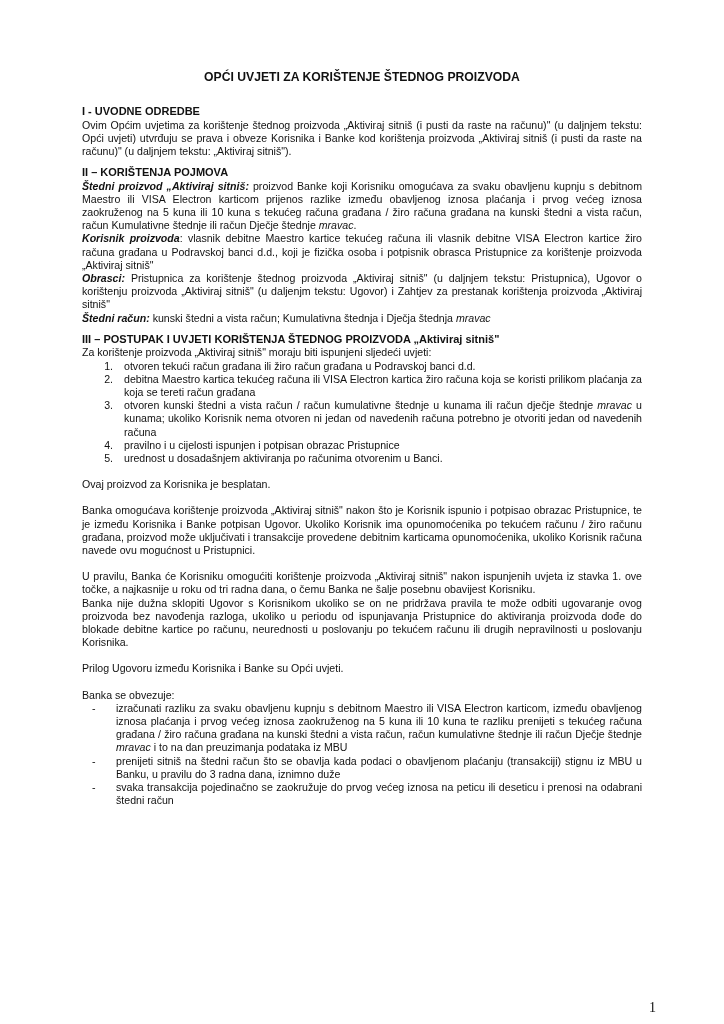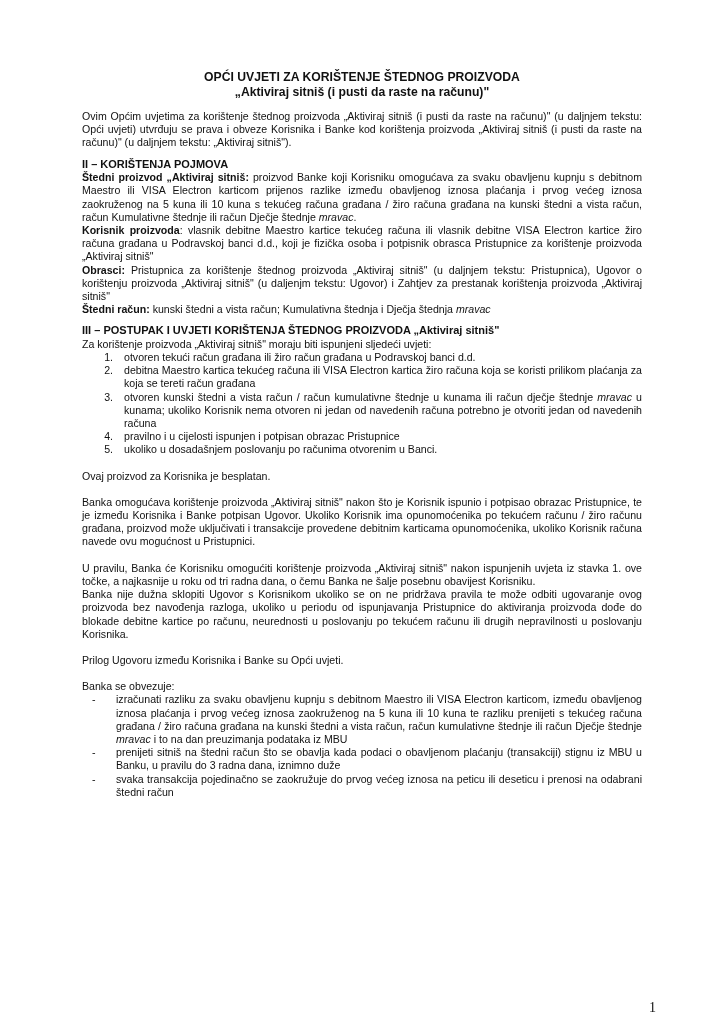--- a/index.html
+++ b/index.html
@@ -1,63 +1,63 @@
 <!DOCTYPE html>
 <html><head>
 <meta charset="utf-8">
 <style>
   html, body { margin: 0; padding: 0; background: #ffffff; }
   body { width: 724px; height: 1024px; position: relative; overflow: hidden;
          font-family: "Liberation Sans", sans-serif; color: #111; }
   .page { position: absolute; left: 82px; top: 70px; width: 560px; font-size: 10.6px; line-height: 13.2px; }
   .title { text-align: center; font-weight: bold; font-size: 12.2px; line-height: 15px; }
-  .title-block { margin-bottom: 10px; }
+  .title-block { margin-bottom: 20px; }
   h2 { font-size: 11px; font-weight: bold; margin: 0; line-height: 13.5px; }
   p { margin: 0; text-align: justify; }
   .sec { margin-top: 8px; }
   .gap { margin-top: 13px; }
-  b { font-weight: bold; }
+  b { font-weight: bold; font-style: italic; }
   i { }
   ol { margin: 0; padding-left: 34px; }
   ol li { padding-left: 8px; text-align: justify; }
   ul.dash { list-style: none; margin: 0; padding-left: 0; }
   ul.dash li { position: relative; padding-left: 34px; text-align: justify; }
   ul.dash li .dash-mark { position: absolute; left: 10px; top: 0; }
   .page-number { position: absolute; right: 68px; top: 1000px; font-family: "Liberation Serif", serif; font-size: 14px; }
 </style>
 </head>
 <body>
 
 <div class="page">
   <div class="title-block">
     <div class="title">OPĆI UVJETI ZA KORIŠTENJE ŠTEDNOG PROIZVODA</div>
-    <div class="title">„Aktiviraj sitniš (i pusti da raste na računu)"</div>
   </div>
 
   <section>
+    <h2>I - UVODNE ODREDBE</h2>
     <p>Ovim Općim uvjetima za korištenje štednog proizvoda „Aktiviraj sitniš (i pusti da raste na računu)" (u daljnjem tekstu: Opći uvjeti) utvrđuju se prava i obveze Korisnika i Banke kod korištenja proizvoda „Aktiviraj sitniš (i pusti da raste na računu)" (u daljnjem tekstu: „Aktiviraj sitniš").</p>
   </section>
 
   <section class="sec">
     <h2>II – KORIŠTENJA POJMOVA</h2>
     <p><b>Štedni proizvod „Aktiviraj sitniš:</b><span> proizvod Banke koji Korisniku omogućava za svaku obavljenu kupnju s debitnom Maestro ili VISA Electron karticom prijenos razlike između obavljenog iznosa plaćanja i prvog većeg iznosa zaokruženog na 5 kuna ili 10 kuna s tekućeg računa građana / žiro računa građana na kunski štedni a vista račun, račun Kumulativne štednje ili račun Dječje štednje </span><i>mravac</i><span>.</span></p>
     <p><b>Korisnik proizvoda</b><span>: vlasnik debitne Maestro kartice tekućeg računa  ili vlasnik debitne VISA Electron kartice žiro računa građana u Podravskoj banci d.d., koji je fizička osoba i potpisnik obrasca Pristupnice za korištenje proizvoda „Aktiviraj sitniš"</span></p>
     <p><b>Obrasci:</b><span> Pristupnica za korištenje štednog proizvoda „Aktiviraj sitniš" (u daljnjem tekstu: Pristupnica), Ugovor o korištenju proizvoda „Aktiviraj sitniš" (u daljenjm tekstu: Ugovor) i Zahtjev za prestanak korištenja proizvoda „Aktiviraj sitniš"</span></p>
     <p><b>Štedni račun:</b><span> kunski štedni a vista račun; Kumulativna štednja i Dječja štednja </span><i>mravac</i></p>
   </section>
 
   <section class="sec">
     <h2>III – POSTUPAK I UVJETI KORIŠTENJA ŠTEDNOG PROIZVODA „Aktiviraj sitniš"</h2>
     <p>Za  korištenje proizvoda „Aktiviraj sitniš" moraju biti ispunjeni sljedeći uvjeti:</p>
     <ol>
       <li><span>otvoren tekući račun građana ili žiro račun građana u Podravskoj banci d.d.</span></li>
       <li><span>debitna Maestro kartica tekućeg računa ili VISA Electron kartica žiro računa koja se koristi prilikom plaćanja za koja se tereti račun građana</span></li>
       <li><span>otvoren kunski štedni a vista račun / račun kumulativne štednje u kunama ili račun dječje štednje </span><i>mravac</i><span> u kunama; ukoliko Korisnik nema otvoren ni jedan od navedenih računa potrebno je otvoriti jedan od navedenih računa</span></li>
       <li><span>pravilno i u cijelosti ispunjen i potpisan obrazac Pristupnice</span></li>
-      <li><span>ukoliko u dosadašnjem poslovanju po računima otvorenim u Banci.</span></li>
+      <li><span>urednost u dosadašnjem aktiviranja po računima otvorenim u Banci.</span></li>
     </ol>
     <p class="gap">Ovaj proizvod za Korisnika je besplatan.</p>
     <p class="gap">Banka omogućava korištenje proizvoda „Aktiviraj sitniš" nakon što je Korisnik ispunio i potpisao obrazac Pristupnice, te je između Korisnika i Banke potpisan Ugovor. Ukoliko Korisnik ima opunomoćenika po tekućem računu / žiro računu građana, proizvod može uključivati i transakcije provedene debitnim karticama opunomoćenika, ukoliko Korisnik računa navede ovu mogućnost u Pristupnici.</p>
     <p class="gap">U pravilu, Banka će Korisniku omogućiti korištenje proizvoda „Aktiviraj sitniš" nakon ispunjenih uvjeta iz stavka 1. ove točke, a najkasnije u roku od tri radna dana, o čemu Banka ne šalje posebnu obavijest Korisniku.</p>
     <p>Banka nije dužna sklopiti Ugovor s Korisnikom ukoliko se on ne pridržava pravila te može odbiti ugovaranje ovog proizvoda bez navođenja razloga, ukoliko u periodu od ispunjavanja Pristupnice do aktiviranja proizvoda dođe do blokade debitne kartice po računu, neurednosti u poslovanju po tekućem računu ili drugih nepravilnosti u poslovanju Korisnika.</p>
     <p class="gap">Prilog Ugovoru između Korisnika i Banke su Opći uvjeti.</p>
   </section>
 
   <section class="gap">
     <p>Banka se obvezuje:</p>

